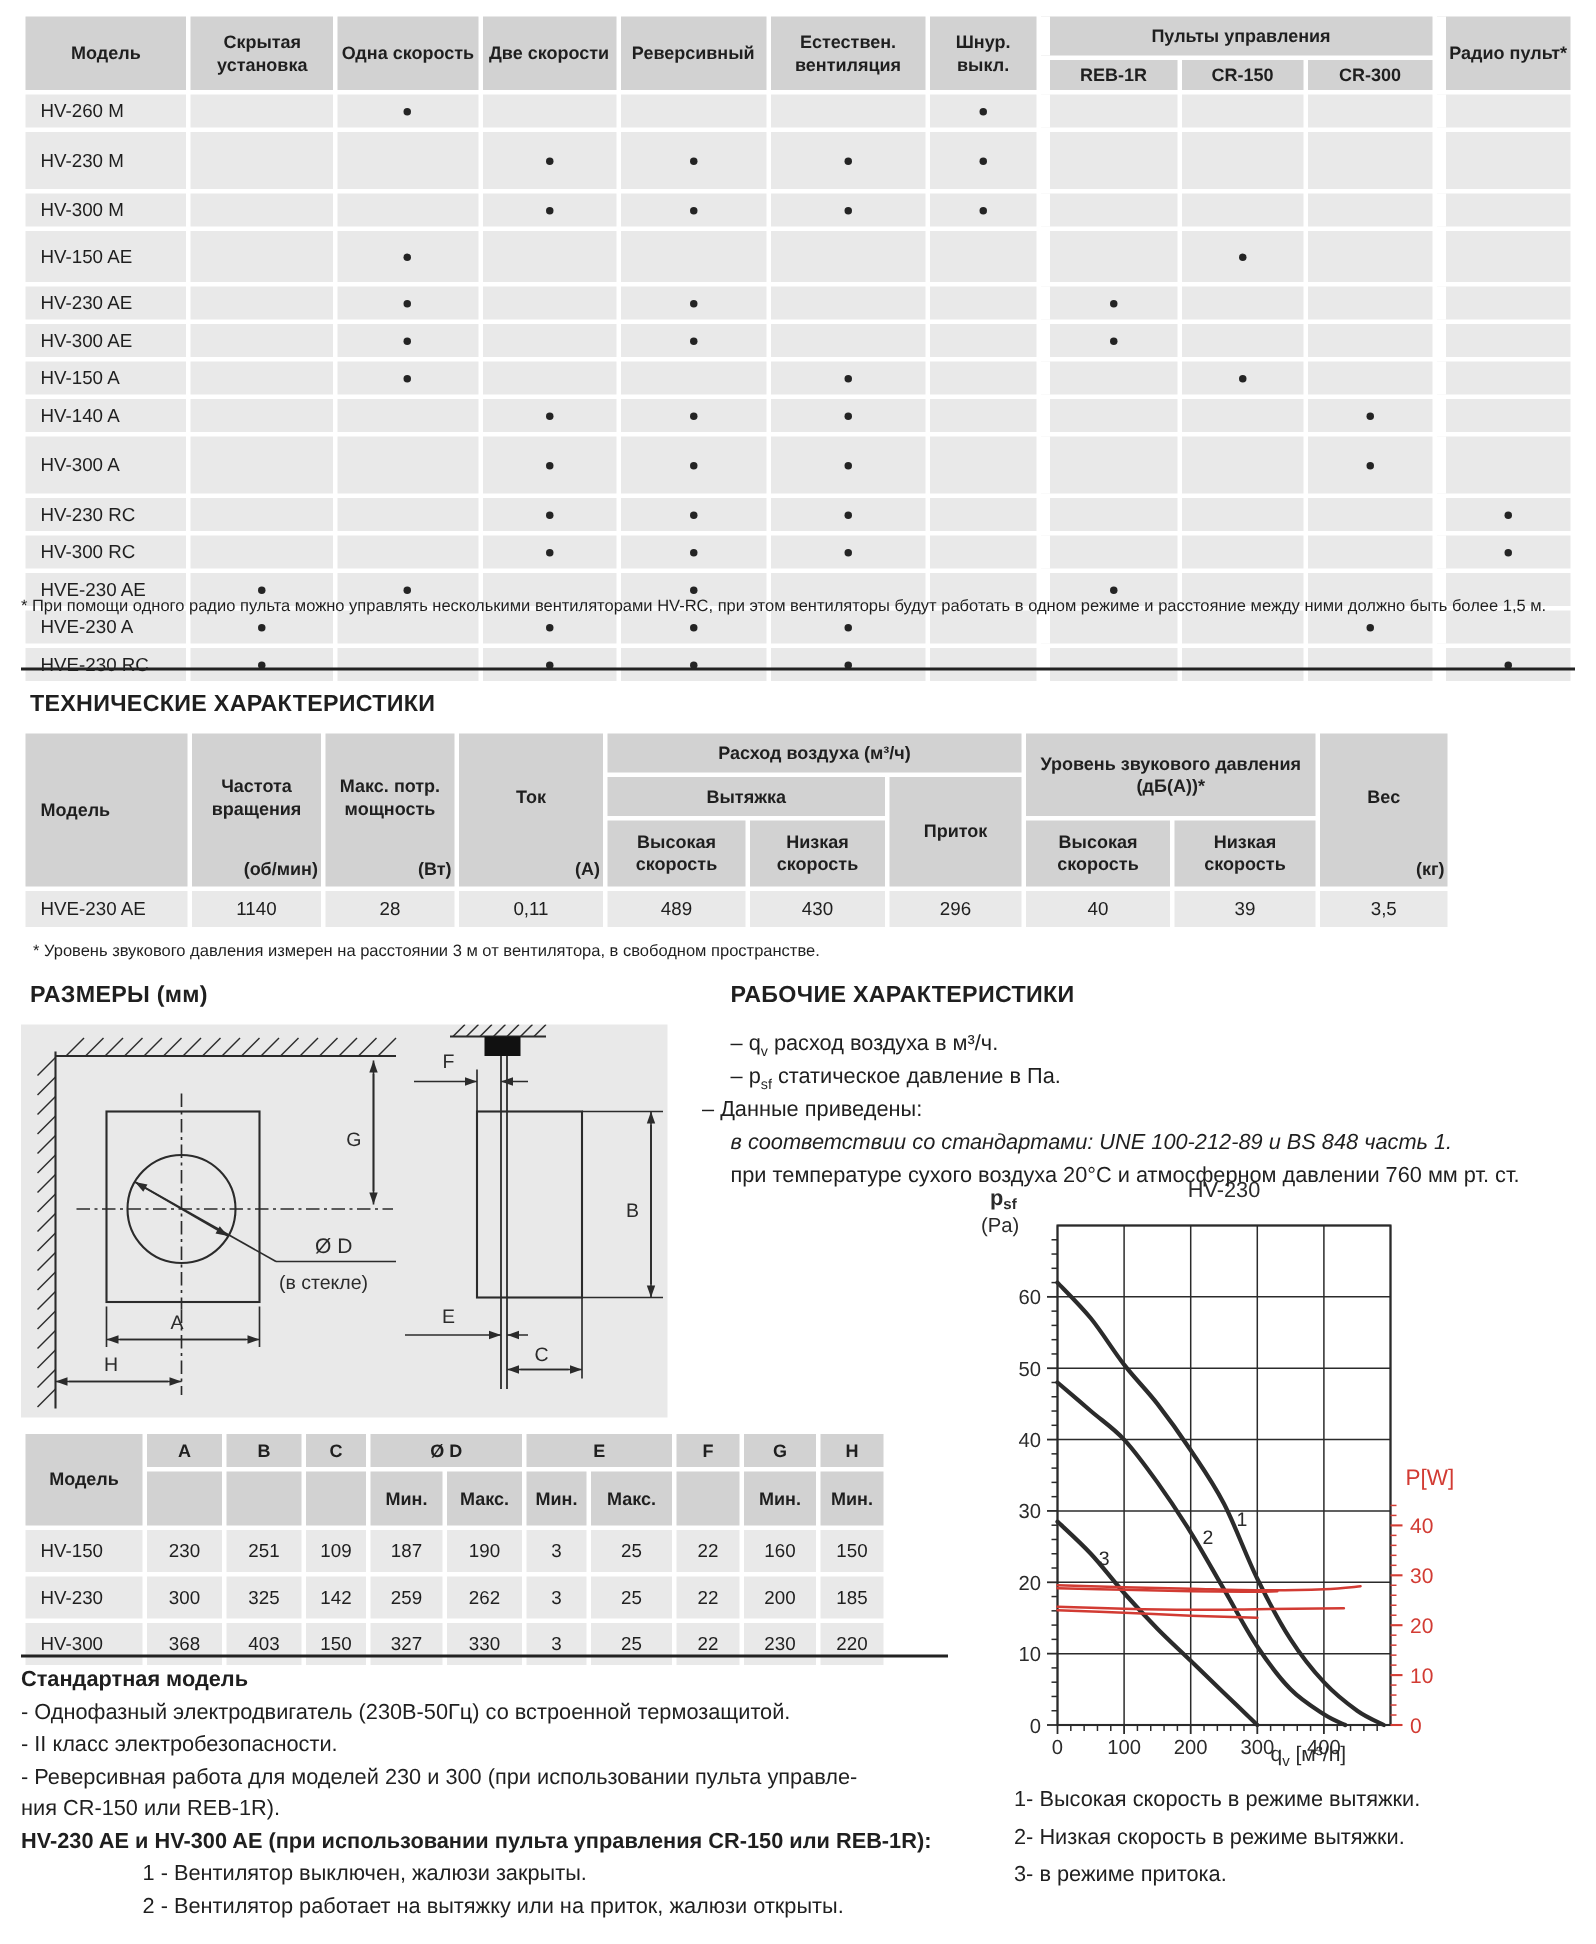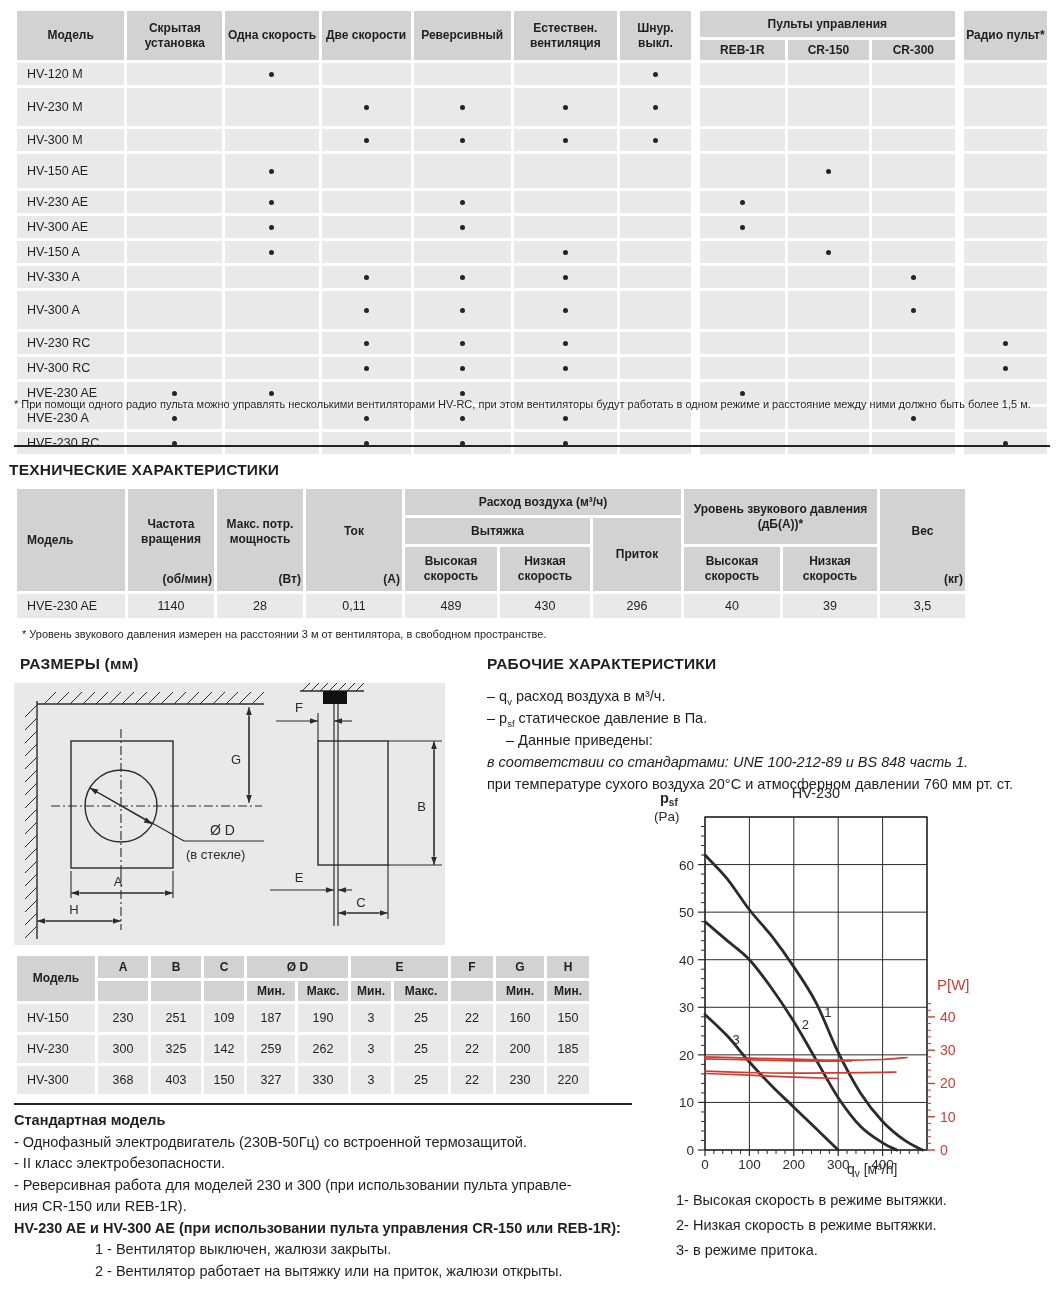--- a/index.html
+++ b/index.html
@@ -64,21 +64,21 @@
         <th rowspan="2" class="gapL">Радио пульт*</th>
       </tr>
       <tr style="height:20px;">
         <th class="gapL">REB-1R</th>
         <th>CR-150</th>
         <th>CR-300</th>
       </tr>
     </thead>
     <tbody id="features-body">
         <tr style="height: 22px;">
-          <td class="model">HV-120 M</td>
+          <td class="model">HV-260 M</td>
           <td></td>
           <td><span class="dot"></span></td>
           <td></td>
           <td></td>
           <td></td>
           <td><span class="dot"></span></td>
           <td class="gapL"></td>
           <td></td>
           <td></td>
           <td class="gapL"></td>
@@ -155,21 +155,21 @@
           <td></td>
           <td></td>
           <td><span class="dot"></span></td>
           <td></td>
           <td class="gapL"></td>
           <td><span class="dot"></span></td>
           <td></td>
           <td class="gapL"></td>
         </tr>
         <tr style="height: 22px;">
-          <td class="model">HV-330 A</td>
+          <td class="model">HV-140 A</td>
           <td></td>
           <td></td>
           <td><span class="dot"></span></td>
           <td><span class="dot"></span></td>
           <td><span class="dot"></span></td>
           <td></td>
           <td class="gapL"></td>
           <td></td>
           <td><span class="dot"></span></td>
           <td class="gapL"></td>
@@ -251,21 +251,21 @@
           <td></td>
           <td></td>
           <td class="gapL"><span class="dot"></span></td>
         </tr>
       </tbody>
   </table>
 
   <div class="fn abs" style="left:14px;top:398px;">* При помощи одного радио пульта можно управлять несколькими вентиляторами HV-RC, при этом вентиляторы будут работать в одном режиме и расстояние между ними должно быть более 1,5 м.</div>
   <div class="rule abs" style="left:14px;top:445px;width:1036px;"></div>
 
-  <div class="h1 abs" style="left:9px;top:461px;text-align:center;">ТЕХНИЧЕСКИЕ ХАРАКТЕРИСТИКИ</div>
+  <div class="h1 abs" style="left:20px;top:461px;text-align:center;">ТЕХНИЧЕСКИЕ ХАРАКТЕРИСТИКИ</div>
 
   <table class="grid abs" style="left:14px;top:486px;width:954px;">
     <colgroup>
       <col style="width:108px">
         <col style="width:86px">
         <col style="width:86px">
         <col style="width:96px">
       <col style="width:92px">
         <col style="width:90px">
         <col style="width:88px">
@@ -464,21 +464,21 @@
         <th rowspan="2">Модель</th>
         <th>A</th>
         <th>B</th>
         <th>C</th>
         <th colspan="2">Ø D</th>
         <th colspan="2">E</th>
         <th>F</th>
         <th>G</th>
         <th>H</th>
       </tr>
-      <tr style="height:20px;">
+      <tr style="height:36px;">
         <th></th>
         <th></th>
         <th></th>
         <th>Мин.</th>
         <th>Макс.</th>
         <th>Мин.</th>
         <th>Макс.</th>
         <th></th>
         <th>Мин.</th>
         <th>Мин.</th>
@@ -540,21 +540,21 @@
       <div class="std-line std-item">2 - Вентилятор работает на вытяжку или на приток, жалюзи открыты.</div>
     </div>
 
   <div class="h1 abs" style="left:487px;top:655px;">РАБОЧИЕ ХАРАКТЕРИСТИКИ</div>
   <div class="t abs" style="left:487px;top:686px;">
     <span>– q</span><sub class="sb">v</sub><span> расход воздуха в м³/ч.</span>
   </div>
   <div class="t abs" style="left:487px;top:708px;">
     <span>– p</span><sub class="sb">sf</sub><span> статическое давление в Па.</span>
   </div>
-  <div class="t abs" style="left:506px;top:730px;text-align:right;">– Данные приведены:</div>
+  <div class="t abs" style="left:468px;top:730px;text-align:right;">– Данные приведены:</div>
   <div class="t abs" style="left:487px;top:752px;font-style:italic;">в соответствии со стандартами: UNE 100-212-89 и BS 848 часть 1.</div>
   <div class="t abs" style="left:487px;top:774px;">при температуре сухого воздуха 20°C и атмосферном давлении 760 мм рт. ст.</div>
 
   <svg id="chart-svg" class="abs" style="left:640px;top:782px;" width="424" height="404" viewBox="0 0 424 404">
       <line x1="65" y1="35" x2="65" y2="368" stroke="#2b2b2b" stroke-width="1"></line>
       <line x1="109.4" y1="35" x2="109.4" y2="368" stroke="#2b2b2b" stroke-width="1"></line>
       <line x1="153.8" y1="35" x2="153.8" y2="368" stroke="#2b2b2b" stroke-width="1"></line>
       <line x1="198.2" y1="35" x2="198.2" y2="368" stroke="#2b2b2b" stroke-width="1"></line>
       <line x1="242.6" y1="35" x2="242.6" y2="368" stroke="#2b2b2b" stroke-width="1"></line>
       <line x1="287" y1="35" x2="287" y2="368" stroke="#2b2b2b" stroke-width="1"></line>

